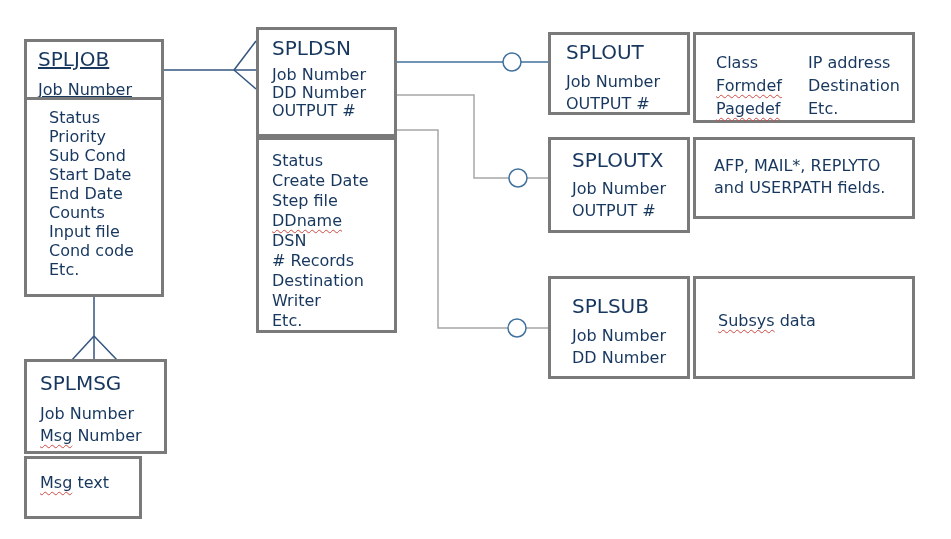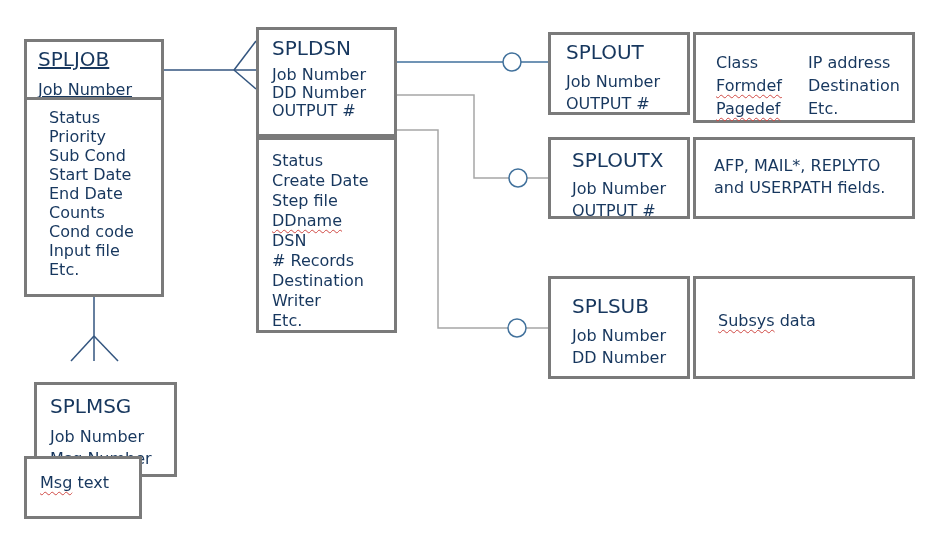--- a/index.html
+++ b/index.html
@@ -42,32 +42,32 @@
   .b-spldsn-a .attr { line-height: 20px; }
   
   .b-splout-e { left: 548px; top: 32px; width: 142px; height: 83px; padding: 5px 0 0 15px; }
   .b-splout-e .keys { margin-top: 7px; }
   .b-splout-e .key { line-height: 22px; }
   .b-splout-d { left: 693px; top: 32px; width: 222px; height: 91px; padding: 16px 0 0 20px; display: flex; align-items: flex-end; }
   .b-splout-d .col { display: flex; flex-direction: column; }
   .b-splout-d .col1 { width: 92px; }
   .b-splout-d .attr { line-height: 23px; }
   
-  .b-sploutx-e { left: 548px; top: 137px; width: 142px; height: 82px; padding: 8px 0 0 21px; }
+  .b-sploutx-e { left: 548px; top: 137px; width: 142px; height: 96px; padding: 8px 0 0 21px; }
   .b-sploutx-e .keys { margin-top: 6px; }
   .b-sploutx-e .key { line-height: 22px; }
   .b-sploutx-d { left: 693px; top: 137px; width: 222px; height: 82px; padding: 15px 0 0 18px; }
   .b-sploutx-d .attr { line-height: 22px; }
   
   .b-splsub-e { left: 548px; top: 276px; width: 142px; height: 103px; padding: 15px 0 0 21px; }
   .b-splsub-e .keys { margin-top: 7px; }
   .b-splsub-e .key { line-height: 22px; }
   .b-splsub-d { left: 693px; top: 276px; width: 222px; height: 103px; padding: 32px 0 0 22px; }
   
-  .b-splmsg-h { left: 24px; top: 382px; width: 143px; height: 95px; padding: 9px 0 0 13px; margin-left: 10px; }
+  .b-splmsg-h { left: 24px; top: 359px; width: 143px; height: 95px; padding: 9px 0 0 13px; }
   .b-splmsg-h .keys { margin-top: 8px; }
   .b-splmsg-h .key { line-height: 22px; }
   .b-splmsg-t { left: 24px; top: 456px; width: 118px; height: 63px; padding: 14px 0 0 13px; }
 </style>
 </head>
 <body>
 
 <div class="canvas">
 
   <svg class="wires" width="951" height="539" viewBox="0 0 951 539">
@@ -94,22 +94,22 @@
     <div class="title">SPLJOB</div>
     <div class="key">Job Number</div>
   </div>
   <div class="box b-spljob-a">
     <div class="attr">Status</div>
     <div class="attr">Priority</div>
     <div class="attr">Sub Cond</div>
     <div class="attr">Start Date</div>
     <div class="attr">End Date</div>
     <div class="attr">Counts</div>
+    <div class="attr">Input file</div>
     <div class="attr">Cond code</div>
-    <div class="attr">Input file</div>
     <div class="attr">Etc.</div>
   </div>
 
   <div class="box b-spldsn-h">
     <div class="title">SPLDSN</div>
     <div class="keys">
       <div class="key">Job Number</div>
       <div class="key">DD Number</div>
       <div class="key">OUTPUT #</div>
     </div>

